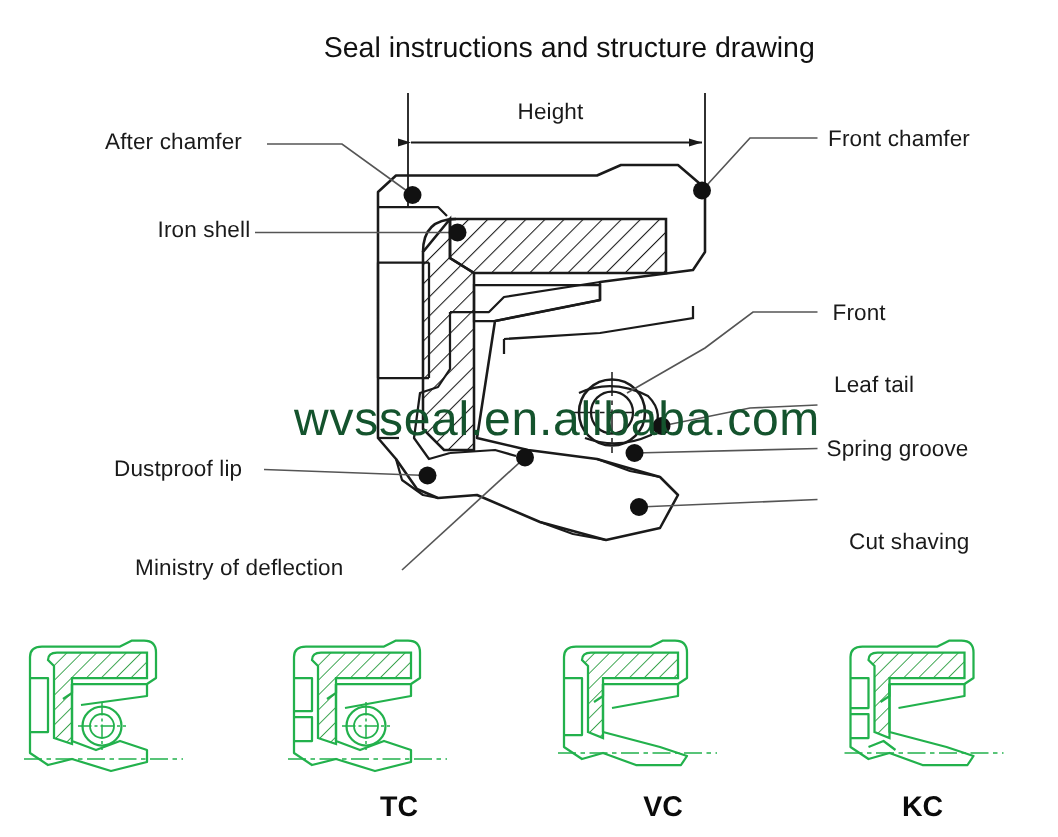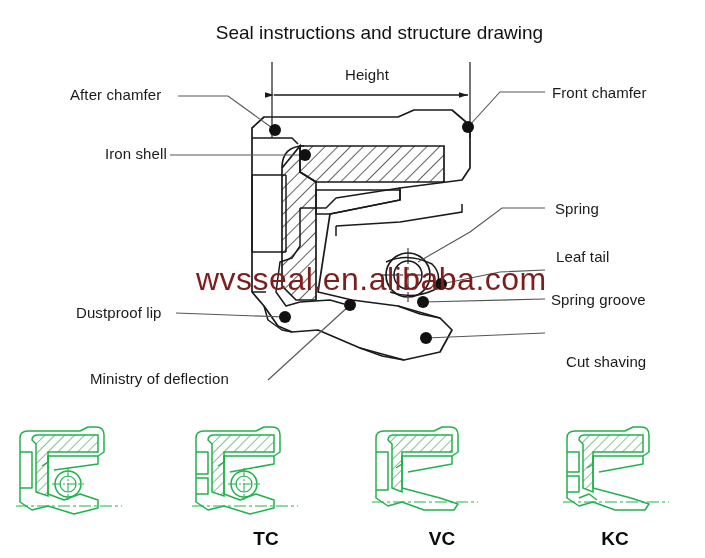--- a/index.html
+++ b/index.html
@@ -37,21 +37,21 @@
     font-weight:bold;
     color:#0b0b0b;
     font-family:"Liberation Sans", sans-serif;
   }
   .thumbwrap{position:absolute;width:176px;height:106px;}
   .thumbwrap svg{width:176px;height:106px;display:block;}
   #watermark{
     position:absolute;
     left:196px;top:261px;
     font-size:32px;
-    color:#7f1d1d;
+    color:#14532d;
     font-family:"Liberation Sans", sans-serif;
     letter-spacing:0.5px;
     white-space:nowrap;
     pointer-events:none;
   }
 </style>
 </head>
 <body>
 
 <div id="root">
@@ -192,21 +192,21 @@
   </svg>
 
   <div id="watermark">wvsseal.en.alibaba.com</div>
 
   <div class="lbl" style="left:70px;top:86px;">After chamfer</div>
   <div class="lbl" style="left:105px;top:145px;">Iron shell</div>
   <div class="lbl" style="left:76px;top:304px;">Dustproof lip</div>
   <div class="lbl" style="left:552px;top:84px;">Front chamfer</div>
 
   <div class="lbl" style="left:90px;top:370px;">Ministry of deflection</div>
-  <div class="lbl" style="left:555px;top:200px;">Spring</div>
+  <div class="lbl" style="left:555px;top:200px;">Front</div>
   <div class="lbl" style="left:556px;top:248px;">Leaf tail</div>
   <div class="lbl" style="left:551px;top:291px;">Spring groove</div>
   <div class="lbl" style="left:566px;top:325px;margin-top:28px;">Cut shaving</div>
 
   <div class="lbl" style="left:345px;top:66px;">Height</div>
 
   <div class="thumbwrap" style="left:2px;top:418px;">
     <svg viewBox="0 0 176 106">
       <defs>
         <pattern id="gh0" width="7" height="7" patternTransform="rotate(45)" patternUnits="userSpaceOnUse">

